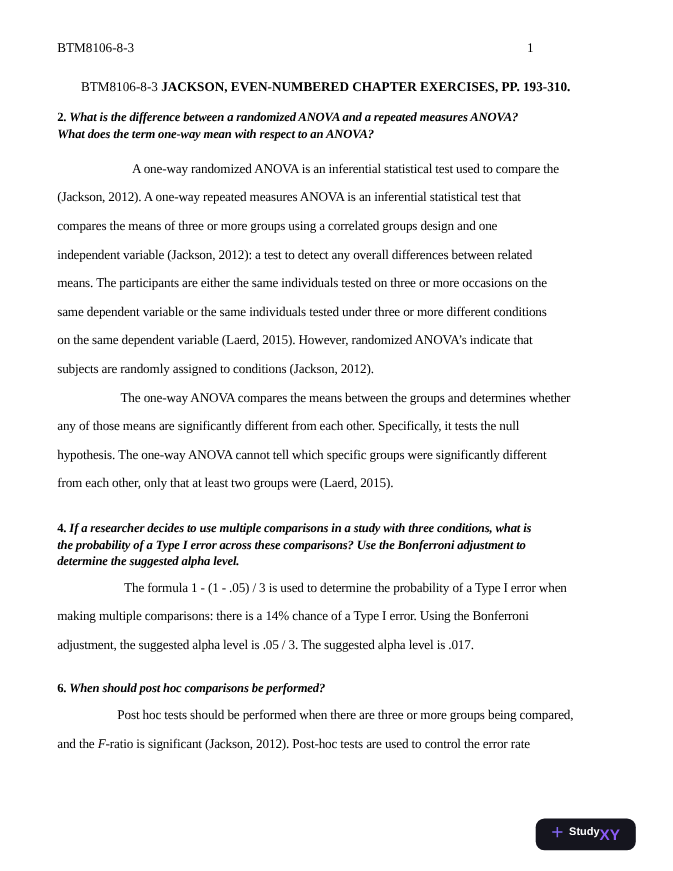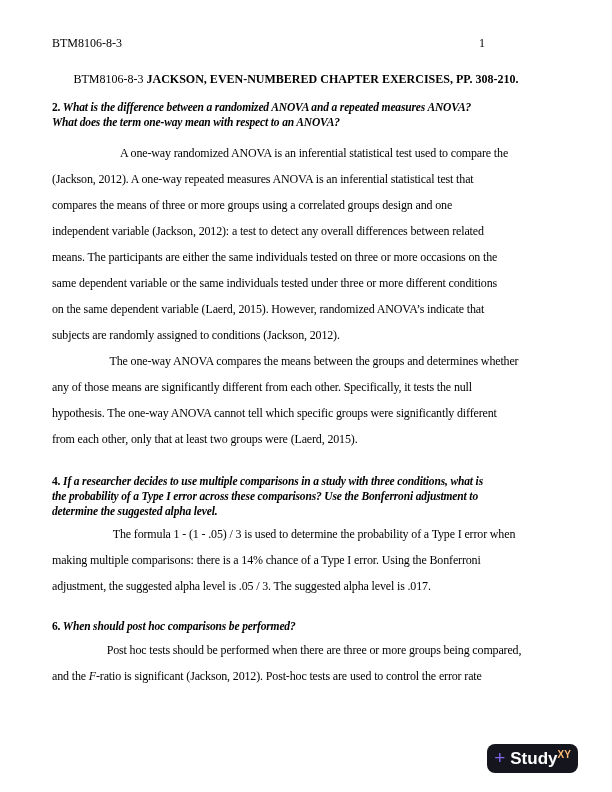--- a/index.html
+++ b/index.html
@@ -72,34 +72,34 @@
       cursor: pointer;
     }
     .plus {
       color: #8066ee;
       font-size: 19px;
       font-weight: 400;
       line-height: 1;
       margin-top: -2px;
     }
     .brand-text { display: inline-flex; }
-    .brand-primary { color: #ffffff; font-weight: bold; font-size: 17px; text-align: center; }
-    .brand-accent { color: #fdba74; font-weight: bold; font-size: 10px; }
+    .brand-primary { color: #ffffff; font-weight: bold; font-size: 10px; text-align: center; }
+    .brand-accent { color: #8b5cf6; font-weight: bold; font-size: 14px; }
   </style>
 </head>
 <body>
 
 <div class="page">
 
   <div class="header">
     <span class="running-head">BTM8106-8-3</span>
     <span class="page-number">1</span>
   </div>
 
-  <div class="title"><span class="title-prefix">BTM8106-8-3 </span><span class="title-main">JACKSON, EVEN-NUMBERED CHAPTER EXERCISES, PP. 308-210.</span></div>
+  <div class="title"><span class="title-prefix">BTM8106-8-3 </span><span class="title-main">JACKSON, EVEN-NUMBERED CHAPTER EXERCISES, PP. 193-310.</span></div>
 
   <div class="question q2">
     <div class="qline"><span class="qnum">2.</span> <span>What is the difference between a randomized ANOVA and a repeated measures ANOVA?</span></div>
     <div class="qline"><span>What does the term one-way mean with respect to an ANOVA?</span></div>
   </div>
 
   <div class="para answer2">
     <div class="line indent">A one-way randomized ANOVA is an inferential statistical test used to compare the</div>
     <div class="line">(Jackson, 2012). A one-way repeated measures ANOVA is an inferential statistical test that</div>
     <div class="line">compares the means of three or more groups using a correlated groups design and one</div>

